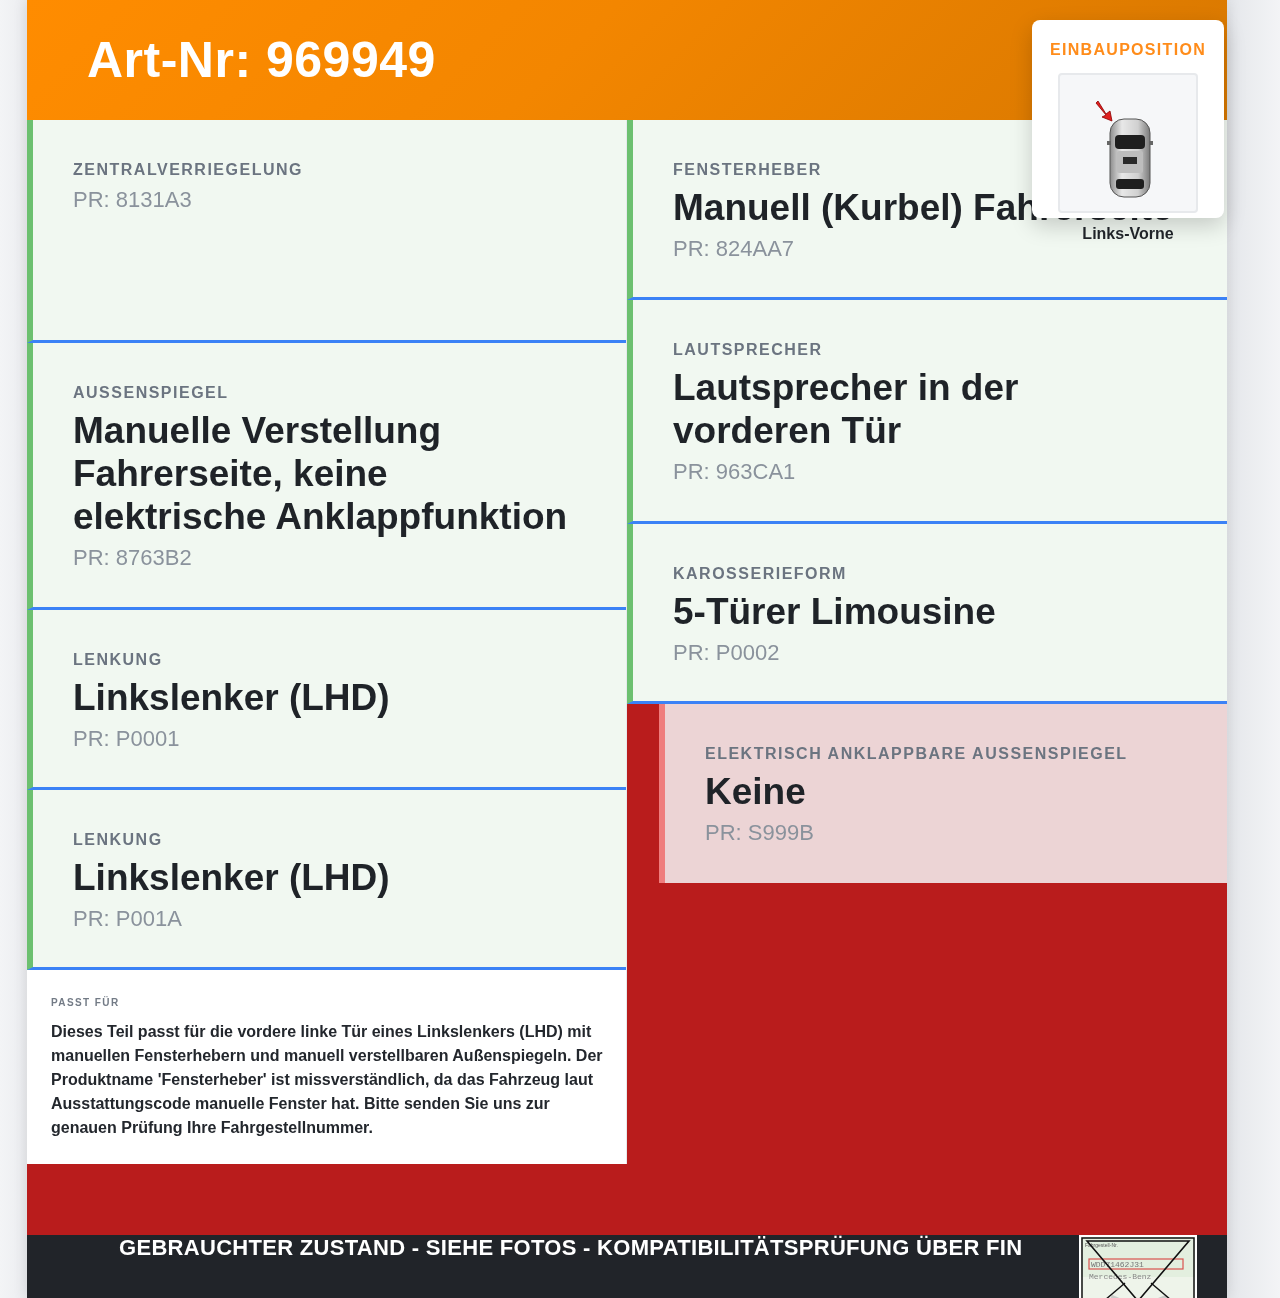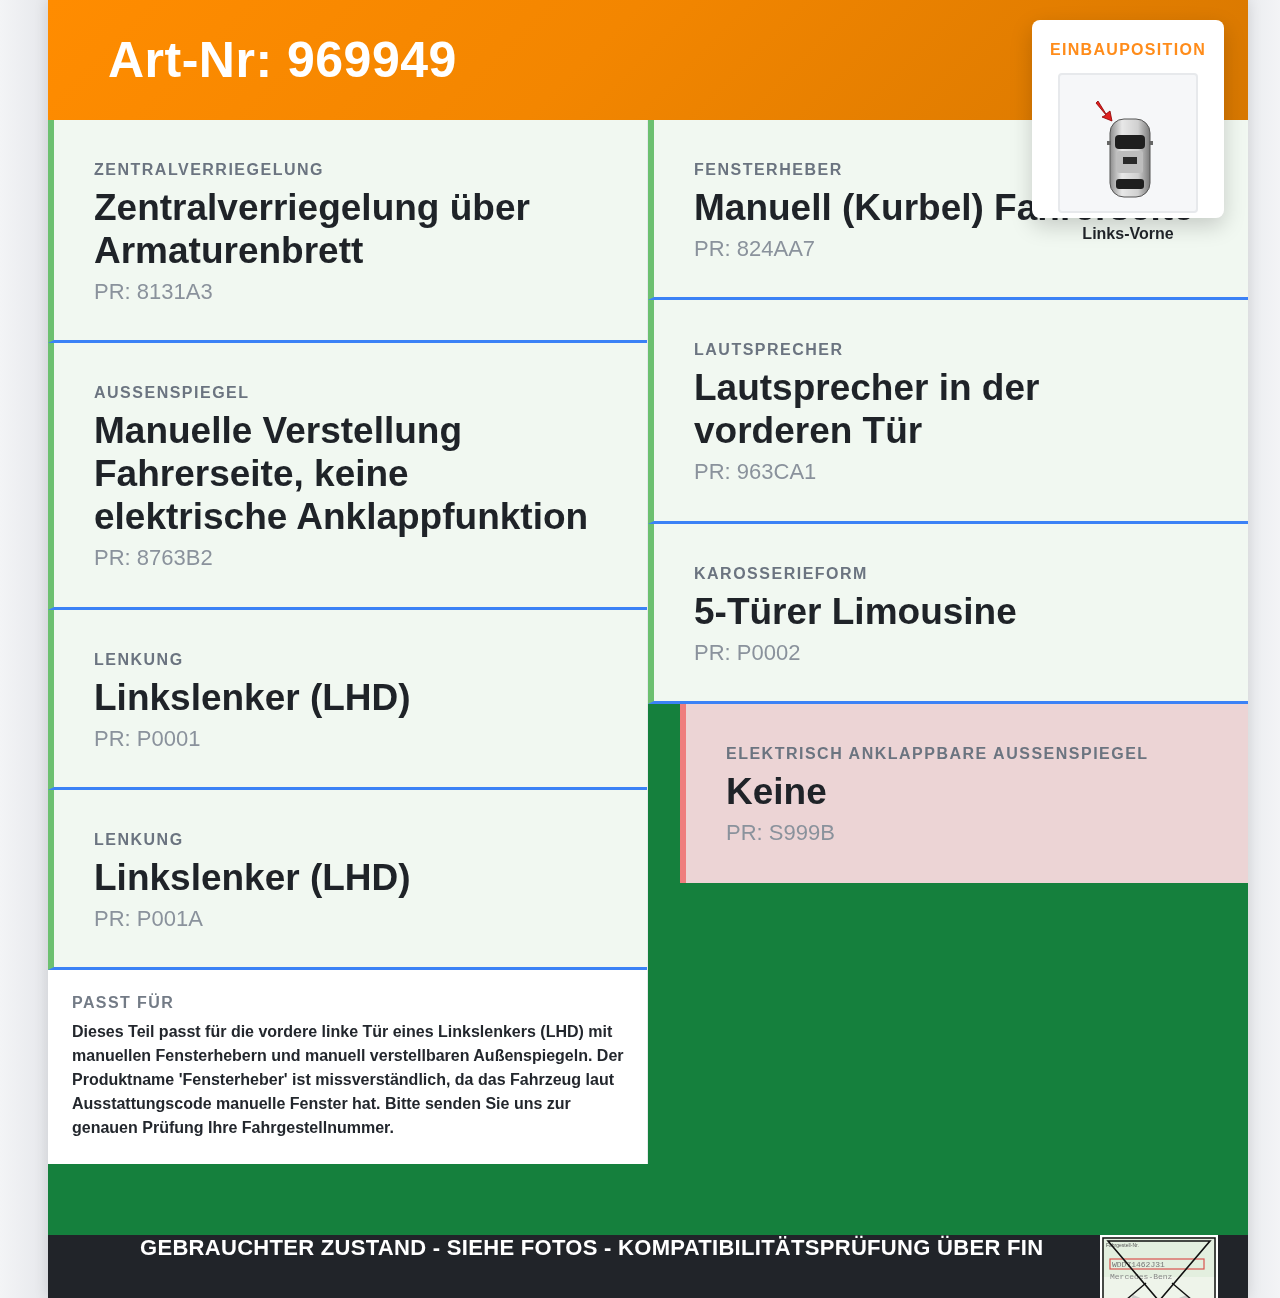--- a/index.html
+++ b/index.html
@@ -4,22 +4,22 @@
   <style>
     * { box-sizing: border-box; margin: 0; padding: 0; }
     html, body { width: 1280px; height: 1298px; overflow: hidden; }
     body {
       background: linear-gradient(90deg, #f3f4f6 0%, #e5e7eb 4%, #f1f2f4 8%, #f1f2f4 92%, #e5e7eb 96%, #f3f4f6 100%);
       font-family: "Liberation Sans", sans-serif;
       color: #1f2328;
       position: relative;
     }
     .page {
-      position: absolute; left: 48px; top: 0; width: 1200px; height: 1298px;
-      background: #15803d;
+      position: absolute; left: 27px; top: 0; width: 1200px; height: 1298px;
+      background: #b91c1c;
       box-shadow: 0 0 14px rgba(0,0,0,0.12);
     }
     .header {
       height: 120px;
       background: linear-gradient(135deg, #ff8c00 0%, #f38600 45%, #d87800 100%);
       display: flex; align-items: center;
       padding-left: 60px;
     }
     .header-title {
       color: #ffffff; font-weight: 700; font-size: 50px; letter-spacing: 0.5px;
@@ -45,21 +45,21 @@
       line-height: 43px; margin-top: 6px;
     }
     .spec-code {
       font-size: 22px; color: #8a929c; line-height: 20px; margin-top: 10px;
     }
     .fits {
       padding: 24px 24px 24px 24px;
       background: #ffffff;
     }
     .fits-label {
-      font-size: 16px; font-weight: 700; color: #737b86; letter-spacing: 1.4px; line-height: 18px;
+      font-size: 10px; font-weight: 700; color: #737b86; letter-spacing: 1.4px; line-height: 18px;
     }
     .fits-text {
       margin-top: 8px; font-size: 16px; font-weight: 700; color: #23272d; line-height: 24px;
       width: 552px;
     }
     .footer {
       position: absolute; left: 0; top: 1211px; width: 1200px; height: 87px;
       background: #212429;
       display: flex; padding-left: 92px; margin-top: 24px;
     }
@@ -94,21 +94,20 @@
 <div class="page">
 
   <div class="header">
     <h1 class="header-title">Art-Nr: 969949</h1>
   </div>
 
   <div class="grid">
     <div class="col left">
       <div class="spec" style="height:223px">
         <div class="spec-label">ZENTRALVERRIEGELUNG</div>
-        <div class="spec-value">Zentralverriegelung über Armaturenbrett</div>
         <div class="spec-code">PR: 8131A3</div>
       </div>
       <div class="spec" style="height:267px">
         <div class="spec-label">AUSSENSPIEGEL</div>
         <div class="spec-value">Manuelle Verstellung Fahrerseite, keine elektrische Anklappfunktion</div>
         <div class="spec-code">PR: 8763B2</div>
       </div>
       <div class="spec" style="height:180px">
         <div class="spec-label">LENKUNG</div>
         <div class="spec-value">Linkslenker (LHD)</div>

